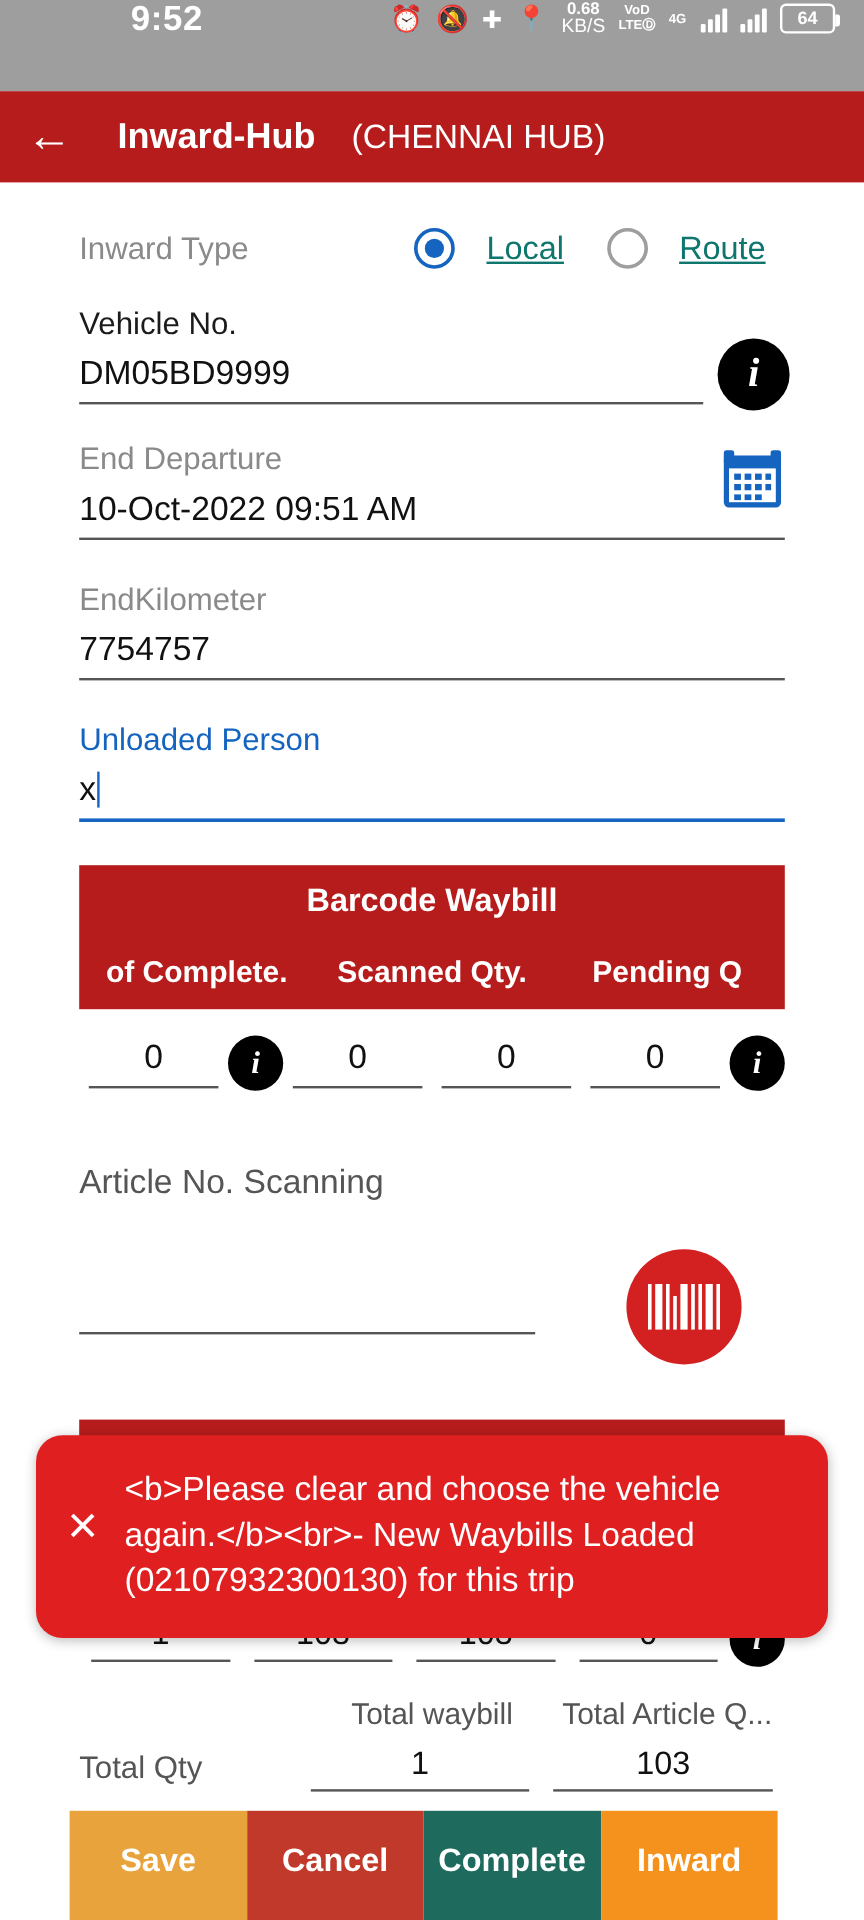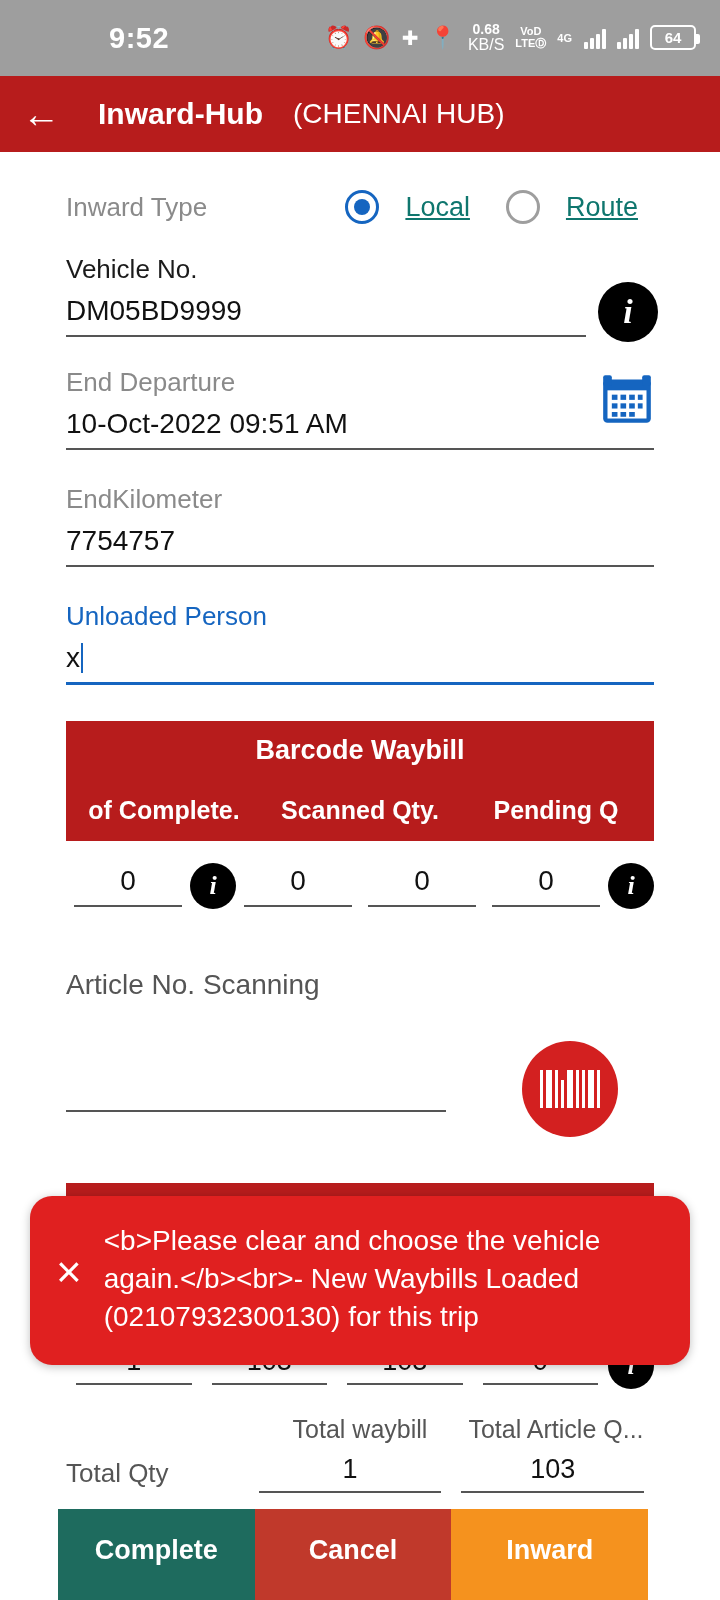--- a/index.html
+++ b/index.html
@@ -15,21 +15,21 @@
     width: 720px;
     height: 1600px;
     background: #ffffff;
   }
 
   
   .status-bar {
     height: 76px;
     background: #9e9e9e;
     display: flex;
-    align-items: center;
+    align-items: flex-start;
     justify-content: space-between;
     padding: 0 24px;
     color: #ffffff;
   }
   .status-time {
     font-size: 29px;
     font-weight: bold;
     letter-spacing: .5px;
     margin-left: 85px;
   }
@@ -456,18 +456,19 @@
     </div>
 
   </div>
 
   <div class="toast">
     <span class="toast-close">×</span>
     <span class="toast-msg">&lt;b&gt;Please clear and choose the vehicle again.&lt;/b&gt;&lt;br&gt;- New Waybills Loaded (02107932300130) for this trip</span>
   </div>
 
   <div class="btn-bar">
+    <span class="btn save">Save</span>
+    <span class="btn cancel">Cancel</span>
     <span class="btn complete">Complete</span>
-    <span class="btn cancel">Cancel</span>
     <span class="btn inward">Inward</span>
   </div>
 
 </div>
 
 </body></html>

